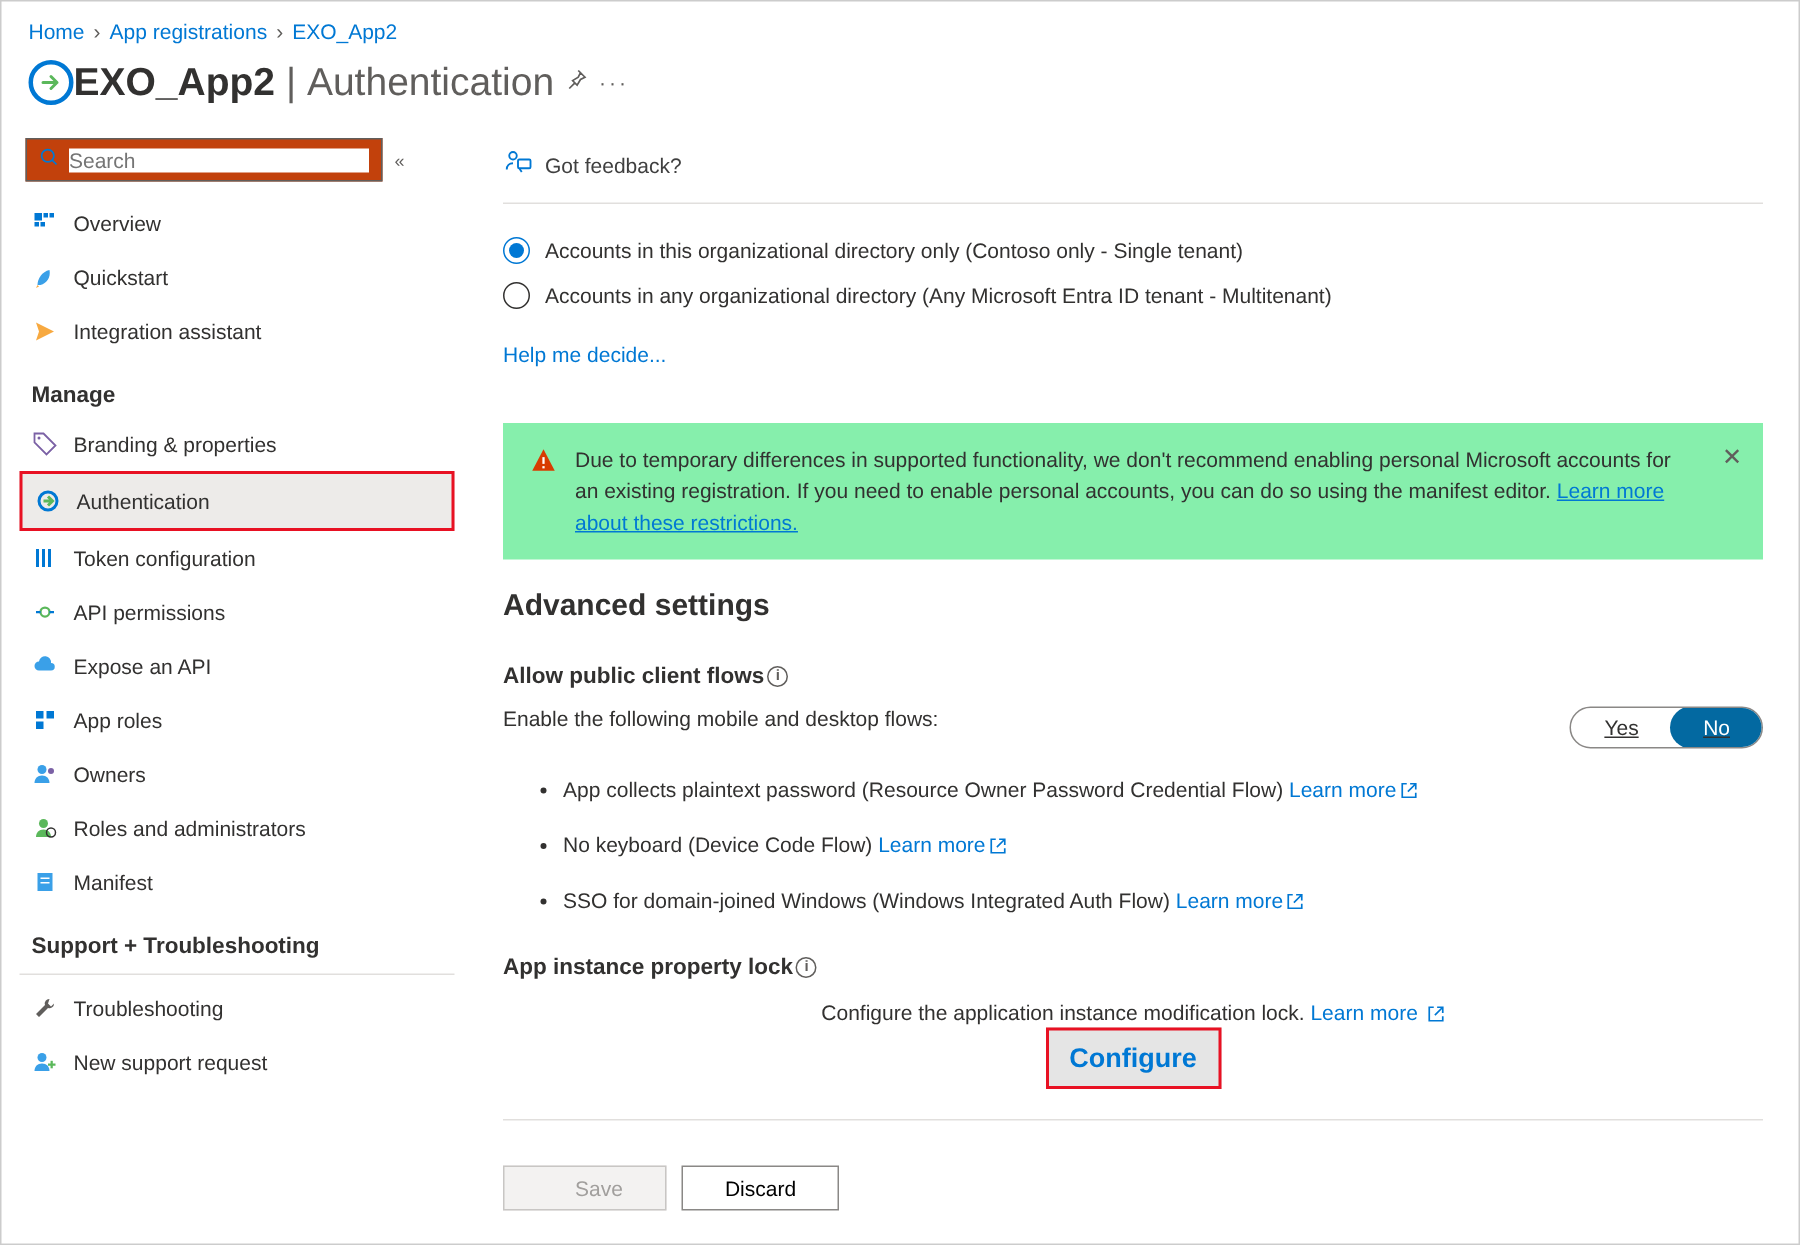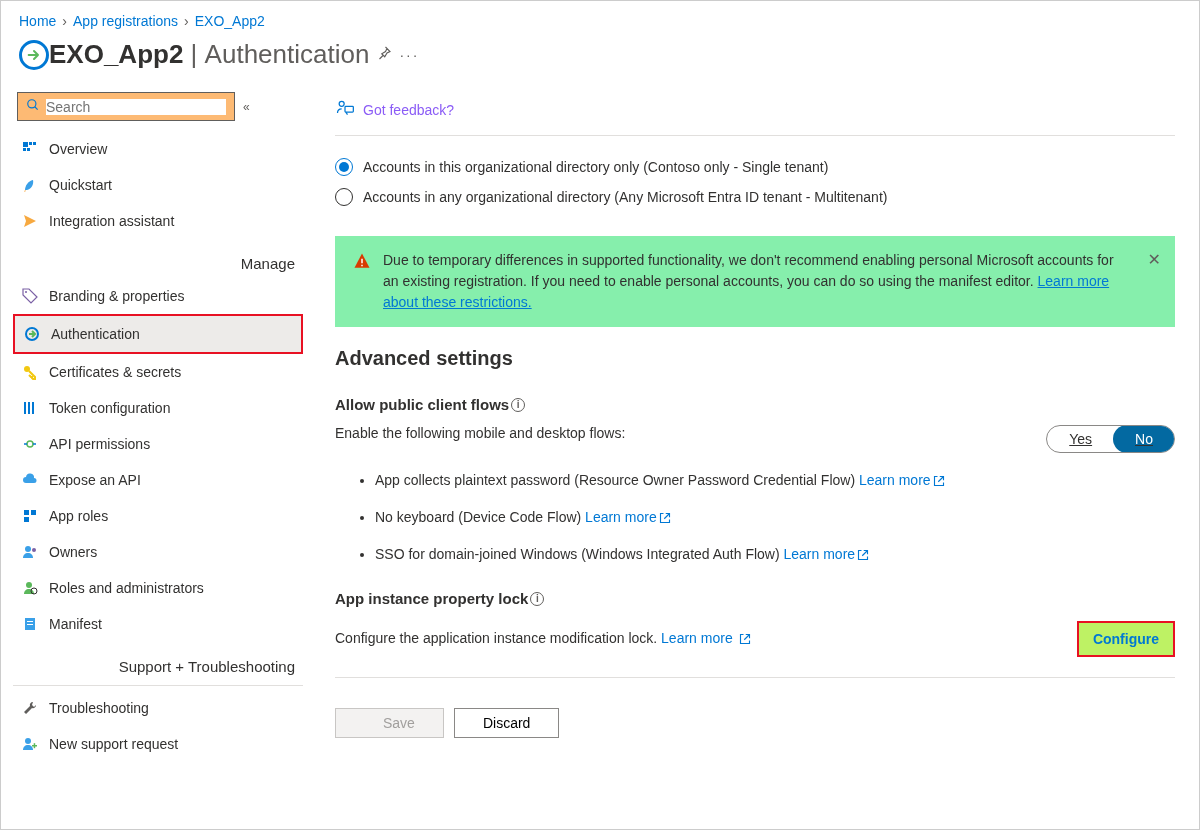--- a/index.html
+++ b/index.html
@@ -50,58 +50,57 @@
     width: 310px;
     border-right: none;
     padding: 0 8px 0 12px;
     overflow-y: auto;
   }
   .search-row { display: flex; align-items: center; gap: 8px; padding: 4px 0 10px 4px; }
   .search-box {
     display: flex; align-items: center;
     border: 1px solid #605e5c;
     padding: 5px 8px;
-    width: 218px;
+    width: 238px;
     gap: 6px;
-    background: #fdba74;
+    background: #c2410c;
   }
   .search-box input {
     border: none; outline: none; font-size: 14px; width: 100%;
     color: #323130;
   }
   .search-box .mag { color: #0078d4; }
   .collapse-chev { color: #605e5c; cursor: pointer; font-size: 12px; }
 
   .nav-item {
     display: flex; align-items: center; gap: 10px;
     padding: 9px 8px;
     cursor: pointer;
     color: #323130;
   }
   .nav-item.selected { background: #edebe9; }
   .nav-item .nicon { width: 18px; height: 18px; display: flex; align-items: center; justify-content: center; }
   .nav-section-hdr {
-    font-weight: 400; font-size: 15px;
+    font-weight: 700; font-size: 15px;
     padding: 16px 8px 6px;
-    text-align: right;
   }
   .nav-divider { border: none; border-top: 1px solid #e1dfdd; margin: 4px 0; }
   .highlight-red { border: 2px solid #e81123; }
 
   
   .main {
     flex: 1;
     padding: 0 24px 20px 24px;
     overflow-y: auto;
   }
   .feedback-row {
     display: flex; align-items: center; gap: 8px;
     padding: 10px 0 14px;
     border-bottom: 1px solid #e1dfdd;
-    color: #8b5cf6;
+    color: #404040;
     cursor: pointer;
   }
   .radio-row { display: flex; align-items: center; gap: 10px; padding: 10px 0 2px; }
   .radio-outer {
     width: 18px; height: 18px; border-radius: 50%;
     border: 1px solid #323130; display: flex; align-items: center; justify-content: center;
     cursor: pointer;
   }
   .radio-outer.checked { border: 1px solid #0078d4; }
   .radio-inner { width: 10px; height: 10px; border-radius: 50%; background: #0078d4; }
@@ -140,28 +139,29 @@
   }
   .toggle-opt.active { background: #0369a1; color: #fff; border-radius: 20px; margin: -1px; }
   
   .flow-list { margin: 14px 0 14px 40px; }
   .flow-list li { margin: 19px 0; }
   .ext-link-icon { display: inline-block; margin-left: 2px; vertical-align: -2px; }
 
   .lock-row {
     display: flex; justify-content: space-between; align-items: center;
     margin: 14px 0 20px;
+    flex-direction: column;
   }
   .configure-btn {
     border: 2px solid #e81123;
     padding: 8px 14px;
-    background: #bef264;
+    background: #e5e5e5;
     color: #0078d4;
     font-weight: 600;
-    font-size: 14px;
+    font-size: 18px;
     cursor: pointer;
   }
 
   .btn-row { display: flex; gap: 10px; margin-top: 30px; }
   .std-btn {
     padding: 6px 28px; font-size: 14px;
     border: 1px solid #8a8886; background: #fff; cursor: pointer;
   }
   .std-btn:disabled {
     color: #a19f9d; border-color: #c8c6c4; background: #f3f2f1; cursor: default; padding-left: 47px;
@@ -258,29 +258,20 @@
           <svg width="16" height="16" viewBox="0 0 16 16">
             <circle cx="8" cy="8" r="6" fill="none" stroke="#0078d4" stroke-width="2"></circle>
             <path d="M5 8h5M8 5l3 3-3 3" stroke="#5bb85b" stroke-width="2" fill="none"></path>
           </svg>
         </span>
       <span>Authentication</span>
     </div>
     <div class="nav-item">
       <span class="nicon">
           <svg width="16" height="16" viewBox="0 0 16 16">
-            <circle cx="5" cy="5" r="3" fill="#f2c811"></circle>
-            <path d="M7 7l6 6v2h-2l-1-1v-1h-1l-2-2" stroke="#f2c811" stroke-width="2" fill="none"></path>
-          </svg>
-        </span>
-      <span>Certificates &amp; secrets</span>
-    </div>
-    <div class="nav-item">
-      <span class="nicon">
-          <svg width="16" height="16" viewBox="0 0 16 16">
             <rect x="2" y="2" width="2" height="12" fill="#0078d4"></rect>
             <rect x="6" y="2" width="2" height="12" fill="#0078d4"></rect>
             <rect x="10" y="2" width="2" height="12" fill="#0078d4"></rect>
           </svg>
         </span>
       <span>Token configuration</span>
     </div>
     <div class="nav-item">
       <span class="nicon">
           <svg width="16" height="16" viewBox="0 0 16 16">
@@ -380,20 +371,21 @@
       <span class="radio-outer checked">
           <span class="radio-inner"></span>
         </span>
       <span>Accounts in this organizational directory only (Contoso only - Single tenant)</span>
     </div>
     <div class="radio-row">
       <span class="radio-outer"></span>
       <span>Accounts in any organizational directory (Any Microsoft Entra ID tenant - Multitenant)</span>
     </div>
 
+    <a class="link help-link">Help me decide...</a>
 
     <div class="warning-box">
       <span class="warn-tri">
         <svg width="18" height="18" viewBox="0 0 24 24">
             <path d="M12 2L2 21h20L12 2z" fill="#d83b01"></path>
             <rect x="11" y="9" width="2" height="6" fill="#fff"></rect>
             <rect x="11" y="17" width="2" height="2" fill="#fff"></rect>
           </svg>
       </span>
       <div>

